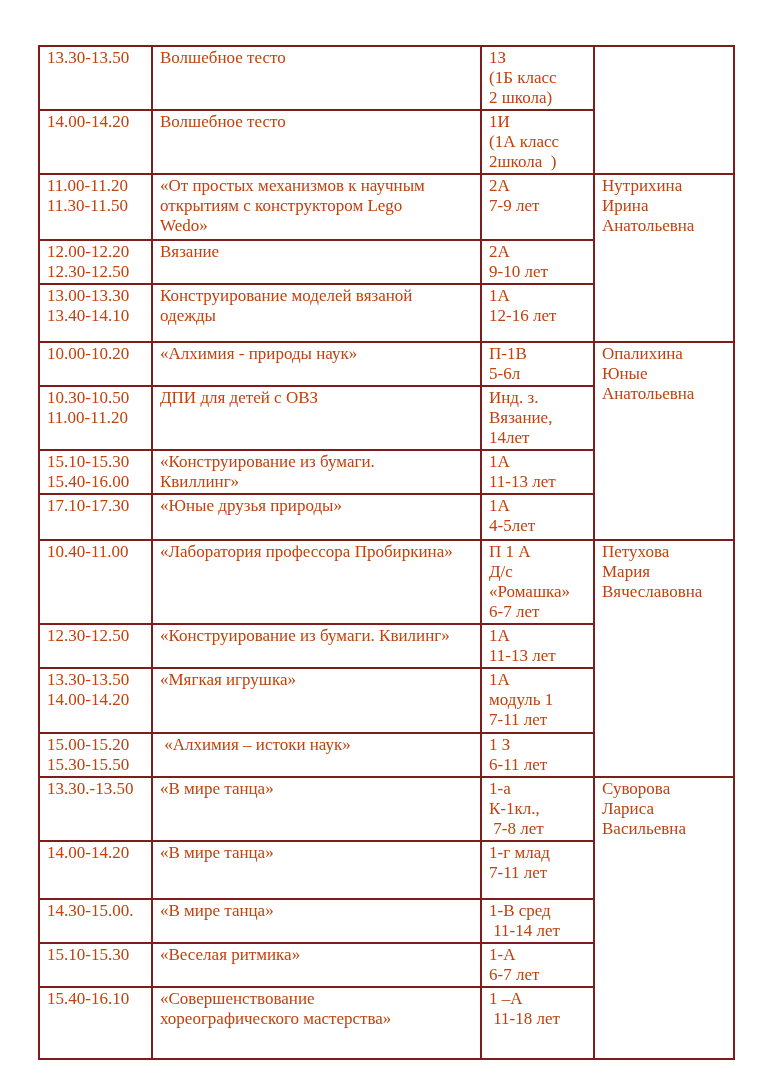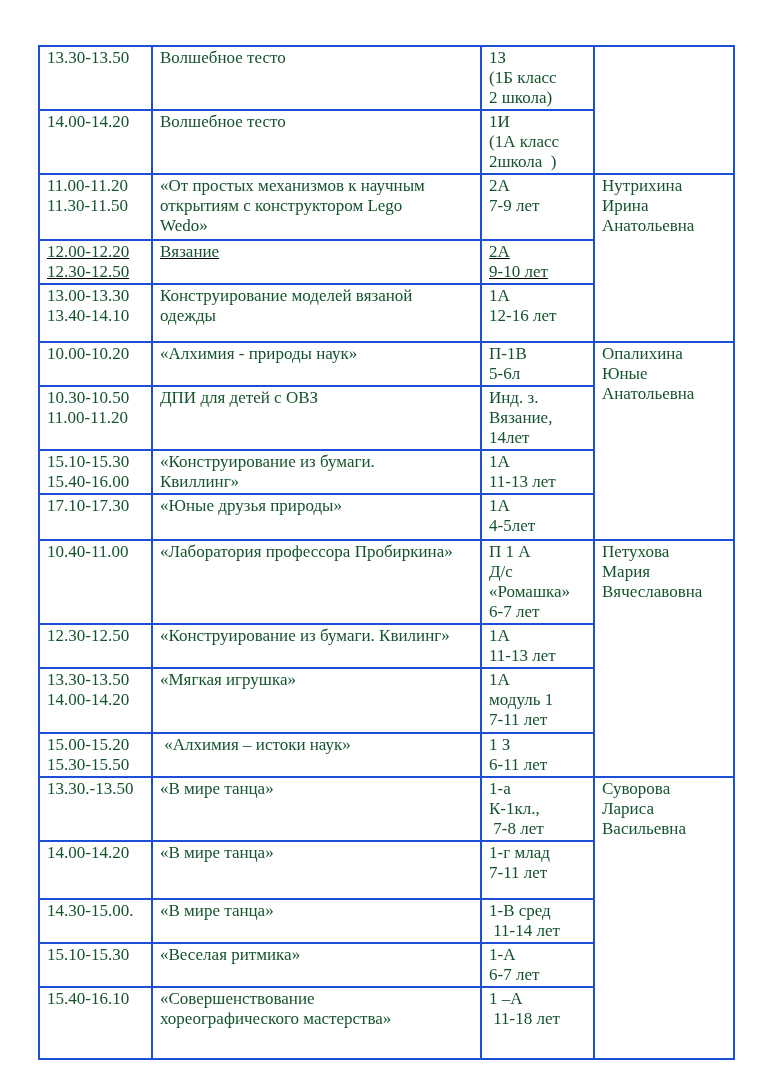--- a/index.html
+++ b/index.html
@@ -16,39 +16,39 @@
   }
   table.schedule {
     position: absolute;
     left: 38px;
     top: 45px;
     width: 695px;
     border-collapse: collapse;
     table-layout: fixed;
   }
   table.schedule td {
-    border: 2px solid #1d4ed8;
+    border: 2px solid #7f1d1d;
     vertical-align: top;
     font-family: "Liberation Serif", "DejaVu Serif", serif;
     font-size: 17px;
     line-height: 20px;
-    color: #14532d;
+    color: #c2410c;
     white-space: pre-line;
     padding: 1px 4px 1px 7px;
     overflow: hidden;
   }
   td.c-time { padding-left: 8px; }
   td.c-activity { padding-left: 8px; padding-right: 8px; }
   td.c-group { padding-left: 6px; }
   td.c-teacher { padding-top: 21px; padding-left: 10px; margin-top: 16px; }
   
   tr.r1  { height: 63px; }
   tr.r2  { height: 62px; }
   tr.r3  { height: 66px; }
-  tr.r4  { height: 30px; text-decoration: underline; }
+  tr.r4  { height: 30px; }
   tr.r5  { height: 58px; }
   tr.r6  { height: 44px; }
   tr.r7  { height: 63px; }
   tr.r8  { height: 44px; }
   tr.r9  { height: 46px; padding-left: 43px; }
   tr.r10 { height: 82px; }
   tr.r11 { height: 44px; }
   tr.r12 { height: 65px; }
   tr.r13 { height: 44px; }
   tr.r14 { height: 62px; border-radius: 15px; }

